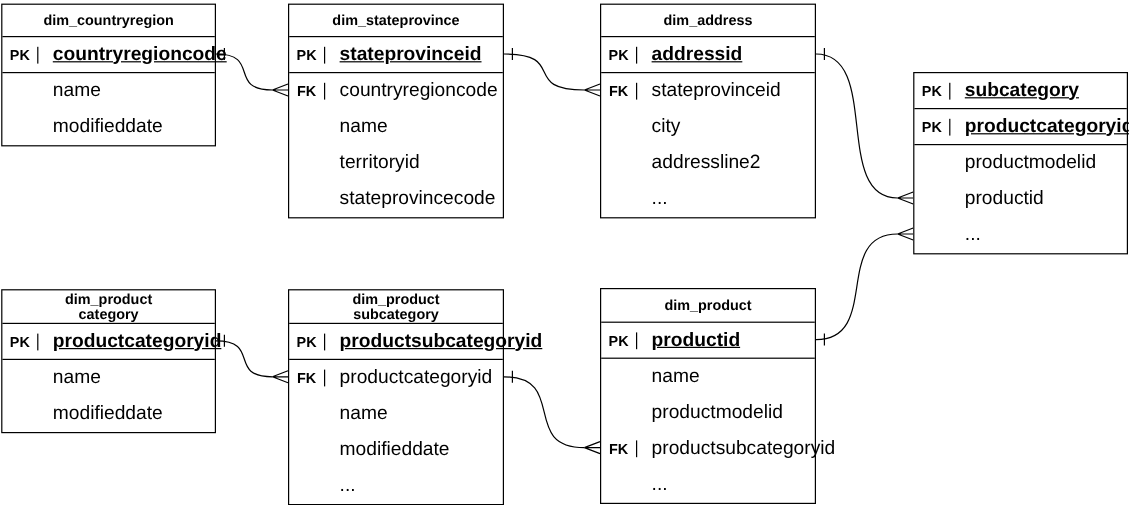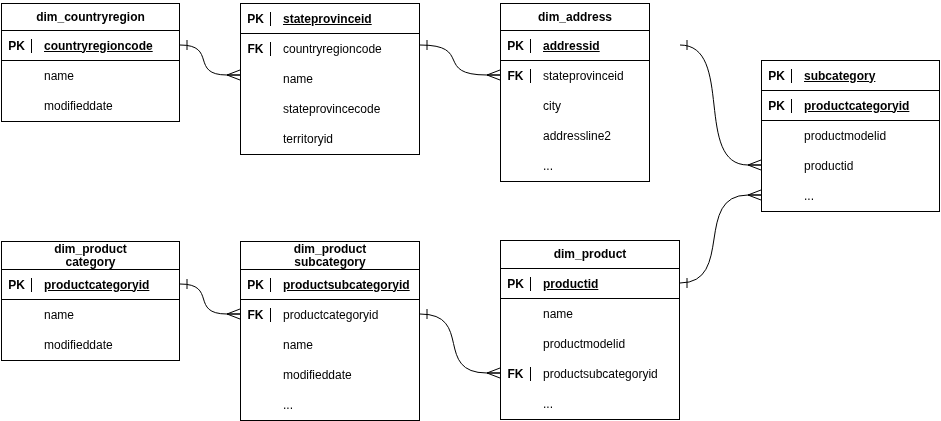--- a/index.html
+++ b/index.html
@@ -50,21 +50,21 @@
     justify-content: center;
     font-size: 12px;
     font-weight: bold;
   }
   .gut.pk-badge { font-weight: bold; }
   .val {
     flex: 1;
     display: flex;
     align-items: center;
     padding-left: 12px;
-    font-size: 12px;
+    font-size: 16px;
     white-space: nowrap;
   }
   .val.pk-val { font-weight: bold; text-decoration: underline; }
   #wires {
     position: absolute;
     left: 0; top: 0;
     width: 941px; height: 421px;
     pointer-events: none;
   }
   #wires path, #wires line, #wires polyline {
@@ -118,42 +118,43 @@
       <div class="row">
         <span class="gut"></span>
         <span class="val">name</span>
       </div>
       <div class="row">
         <span class="gut"></span>
         <span class="val">modifieddate</span>
       </div>
     </div>
     <div class="entity" style="left: 240px; top: 3px; width: 180px;">
+      <div class="entity-title" style="height: 27px;">dim_stateprovince</div>
       <div class="row pk-row">
         <span class="gut pk-badge">PK</span>
         <span class="val pk-val">stateprovinceid</span>
       </div>
       <div class="row">
         <span class="gut">FK</span>
         <span class="val">countryregioncode</span>
       </div>
       <div class="row">
         <span class="gut"></span>
         <span class="val">name</span>
       </div>
       <div class="row">
         <span class="gut"></span>
+        <span class="val">territoryid</span>
+      </div>
+      <div class="row">
+        <span class="gut"></span>
         <span class="val">stateprovincecode</span>
       </div>
-      <div class="row">
-        <span class="gut"></span>
-        <span class="val">territoryid</span>
-      </div>
-    </div>
-    <div class="entity" style="left: 500px; top: 3px; width: 150px;">
+    </div>
+    <div class="entity" style="left: 500px; top: 3px; width: 180px;">
       <div class="entity-title" style="height: 27px;">dim_address</div>
       <div class="row pk-row">
         <span class="gut pk-badge">PK</span>
         <span class="val pk-val">addressid</span>
       </div>
       <div class="row">
         <span class="gut">FK</span>
         <span class="val">stateprovinceid</span>
       </div>
       <div class="row">

